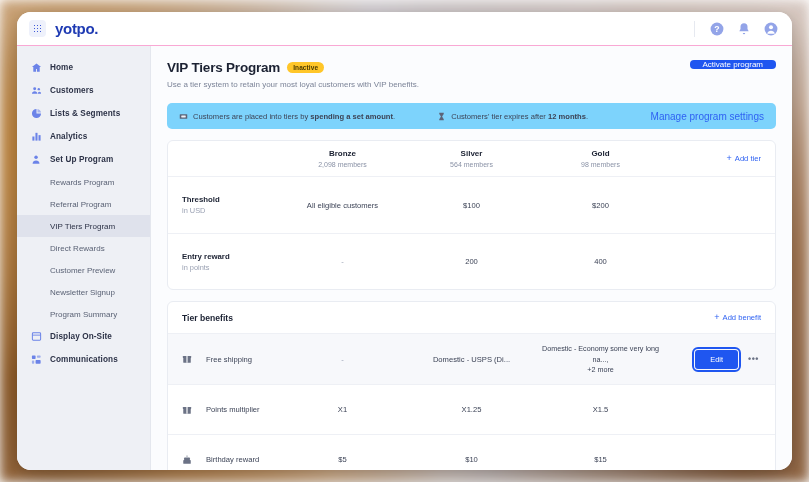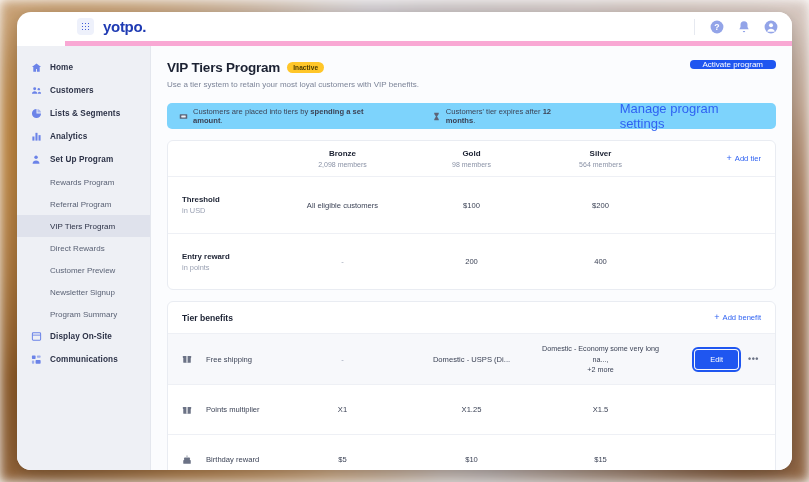--- a/index.html
+++ b/index.html
@@ -37,22 +37,21 @@
     overflow: hidden;
     display: flex; flex-direction: column;
   }
 
   
   #topbar {
     height: 34px; flex: 0 0 34px;
     background: #ffffff;
     display: flex; align-items: center;
     padding: 0 14px 0 12px;
-    border-bottom: 5px solid #f9a8d4;
-    margin-left: 48px;
+    border-bottom: 1px solid #f9a8d4;
   }
   .grid-icon {
     width: 17px; height: 17px; border-radius: 4px;
     background: #eef1fb;
     display: flex; align-items: center; justify-content: center;
     flex: 0 0 auto;
   }
   .grid-icon i {
     display: block; width: 9px; height: 9px;
     background-image:
@@ -147,21 +146,21 @@
     display: flex; align-items: center;
     padding: 0 12px;
     font-size: 7.6px; color: #3c4356;
   }
   .ib-item { display: flex; align-items: center; gap: 5px; }
   .ib-item .ib-ico { width: 9px; height: 9px; color: #5c6478; }
   .ib-item .ib-ico svg { display: block; width: 9px; height: 9px; }
   .ib-gap { width: 42px; }
   #manage-link {
     margin-left: auto;
-    font-size: 13px; color: #2f62f2; cursor: pointer; padding-left: 40px;
+    font-size: 10px; color: #2f62f2; cursor: pointer; padding-left: 40px;
   }
 
   
   .card {
     margin-top: 11px;
     background: #fff;
     border: 1px solid #e9ecf2;
     border-radius: 6px;
     overflow: hidden;
   }
@@ -393,26 +392,26 @@
 
       <div class="card">
 
         <div class="grid-row" id="tier-header">
           <div class="cell-label"></div>
           <div class="cell-tier">
             <div class="tier-name">Bronze</div>
             <div class="tier-count">2,098 members</div>
           </div>
           <div class="cell-tier">
+            <div class="tier-name">Silver</div>
+            <div class="tier-count">564 members</div>
+          </div>
+          <div class="cell-tier">
             <div class="tier-name">Gold</div>
             <div class="tier-count">98 members</div>
-          </div>
-          <div class="cell-tier">
-            <div class="tier-name">Silver</div>
-            <div class="tier-count">564 members</div>
           </div>
           <div class="cell-act">
             <span class="link-action">
               <span class="plus">+</span>
               <span>Add tier</span>
             </span>
           </div>
         </div>
 
         <div class="grid-row data-row">

